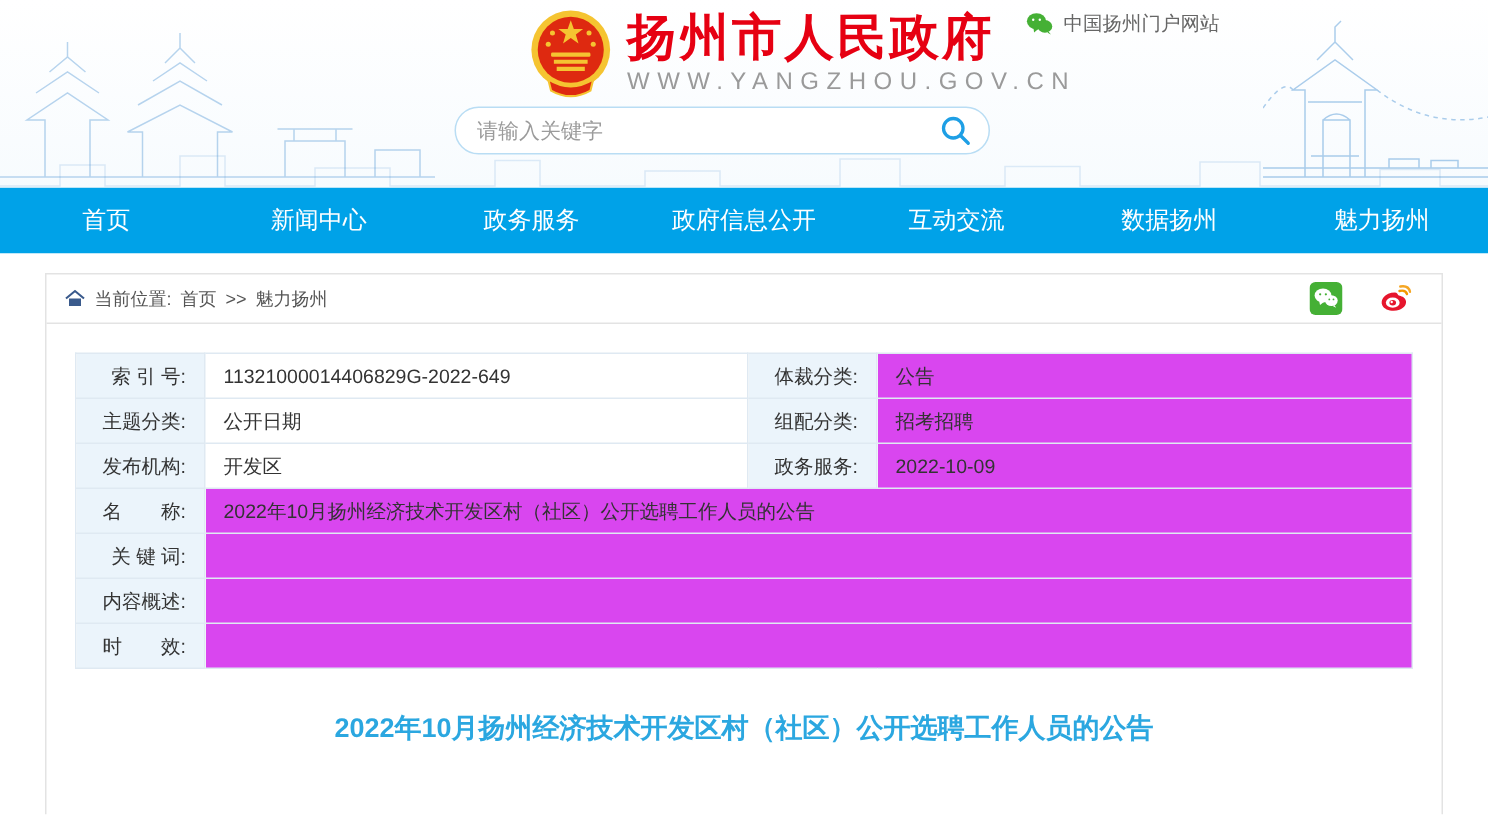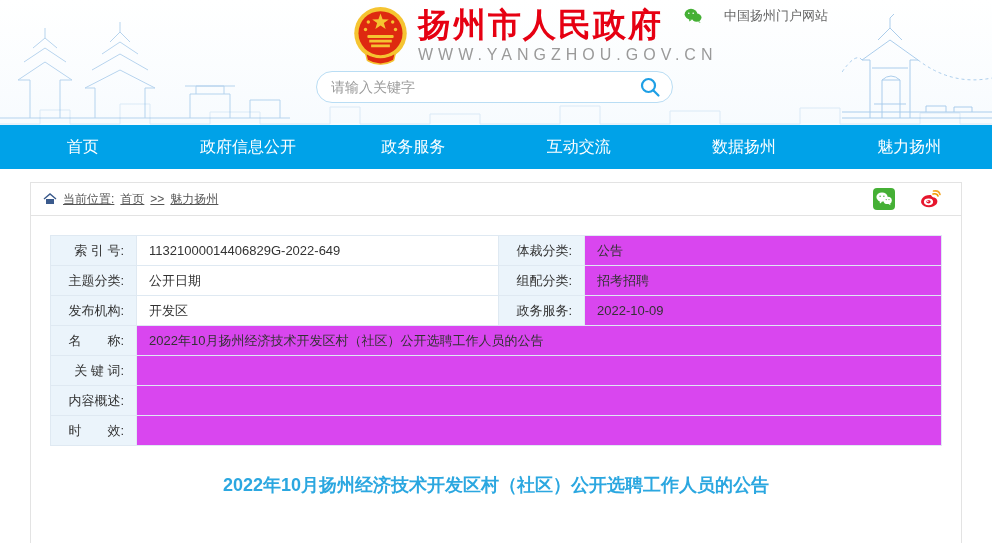--- a/index.html
+++ b/index.html
@@ -12,42 +12,42 @@
   .sketch-left { left:0; top:10px; }
   .sketch-right { right:0; top:8px; }
   .sketch-skyline { left:0; top:98px; width:992px; opacity:.18; }
 
   .logo-wrap { position:absolute; left:352px; top:6px; display:flex; align-items:flex-start; }
   .emblem { width:57px; height:60px; flex:none; }
   .logo-text { margin-left:9px; }
   .site-name { font-size:33px; font-weight:bold; color:#e60012; letter-spacing:2px; line-height:38px; }
   .site-url { font-size:16px; color:#9a9a9a; letter-spacing:5px; margin-top:2px; }
 
-  .portal { position:absolute; left:684px; top:7px; display:flex; align-items:center; gap:22px;
+  .portal { position:absolute; left:684px; top:7px; display:flex; align-items:center; gap:7px;
     font-size:13px; color:#666; }
 
-  .searchbar { position:absolute; left:316px; top:71px; width:357px; height:32px;
+  .searchbar { position:absolute; left:303px; top:71px; width:357px; height:32px;
     border:1px solid #b9ddf4; border-radius:17px; background:#fff;
     display:flex; align-items:center; padding:0 10px 0 14px; }
   .searchbar input { flex:1; border:none; outline:none; font-size:14px; color:#333;
     background:transparent; font-family:inherit; }
   .searchbar input::placeholder { color:#9b9b9b; }
   .search-btn { width:24px; height:24px; border:none; background:transparent; cursor:pointer; padding:0; }
 
   
   .nav { height:44px; background:#00a2e8; display:flex; }
   .nav-item { flex:1; display:flex; align-items:center; justify-content:center;
     color:#ffffff; font-size:16px; cursor:pointer; }
 
   .band-gap { height:13px; background:#ffffff; }
 
   
   .panel { margin:0 30px; background:#fff; border:1px solid #e3e3e3; border-bottom:none; height:361px; }
   .breadcrumb { height:33px; display:flex; align-items:center; gap:6px;
-    padding:0 10px 0 12px; border-bottom:1px solid #e3e3e3; font-size:12px; color:#555;text-decoration:underline; }
+    padding:0 10px 0 12px; border-bottom:1px solid #e3e3e3; font-size:12px; color:#555; }
   .crumb-link { cursor:pointer; color:#555; }
   .share { margin-left:auto; display:flex; align-items:center; gap:24px; padding-right:10px; }
   .share-icon { width:22px; height:22px; cursor:pointer; }
 
   
   table.meta { width:calc(100% - 38px); margin:19px auto 0; border-collapse:collapse;
     font-size:13px; color:#333; table-layout:fixed; }
   table.meta td { border:1px solid #dfe9f2; height:30px; padding:0 12px; overflow:hidden; white-space:nowrap; }
   td.lbl { background:#ebf4fb; width:86px; text-align:right; }
   td.val-l { width:362px; background:#fff; }
@@ -126,22 +126,23 @@
       <svg width="24" height="24" viewBox="0 0 24 24" fill="none" stroke="#1e9fe5" stroke-width="2.2" stroke-linecap="round">
         <circle cx="10.5" cy="10.5" r="6.5"></circle>
         <line x1="15.5" y1="15.5" x2="20.5" y2="20.5"></line>
       </svg>
     </button>
   </div>
 </div>
 
 <div class="nav">
   <div class="nav-item">首页</div>
+  <div class="nav-item">新闻中心</div>
+  <div class="nav-item">政务服务</div>
   <div class="nav-item">政府信息公开</div>
-  <div class="nav-item">政务服务</div>
   <div class="nav-item">互动交流</div>
   <div class="nav-item">数据扬州</div>
   <div class="nav-item">魅力扬州</div>
 </div>
 
 <div class="band-gap"></div>
 
 <div class="panel">
 
   <div class="breadcrumb">

